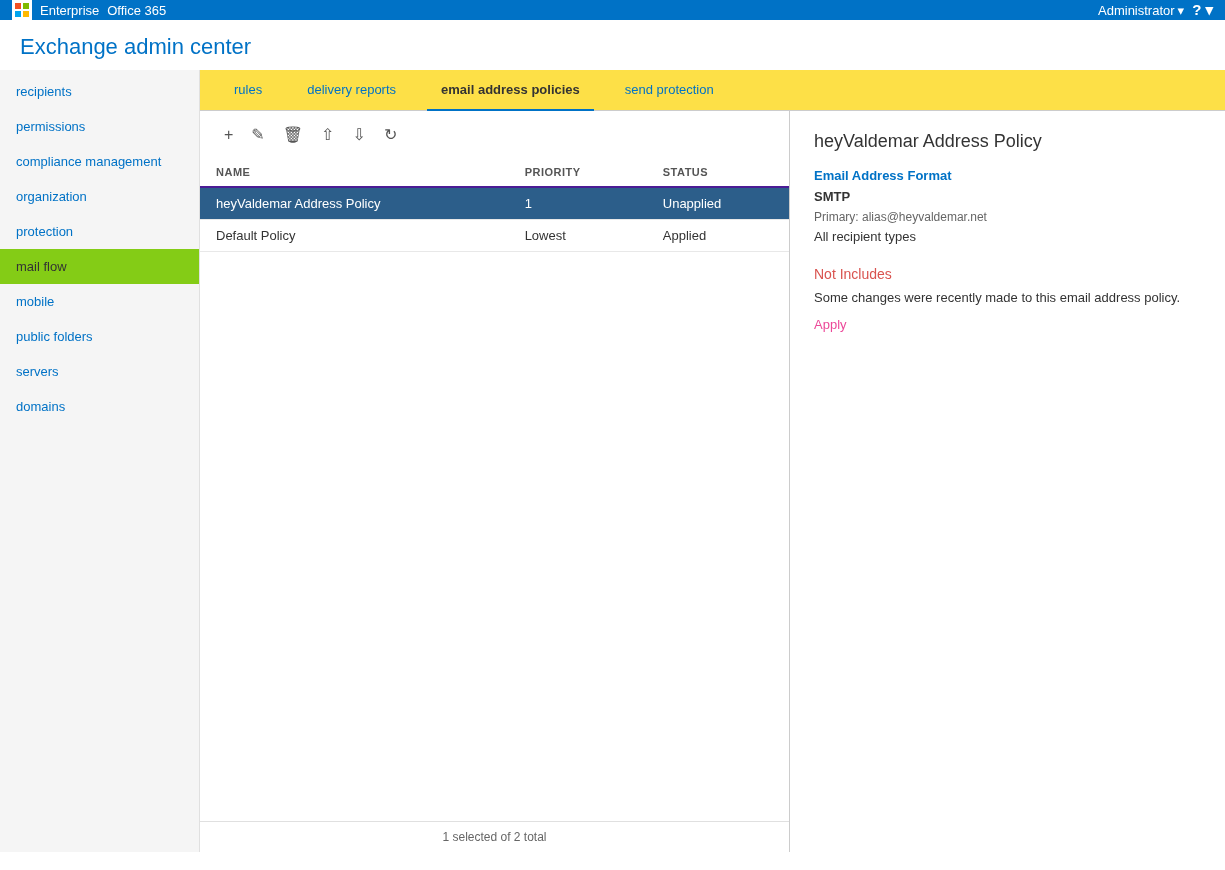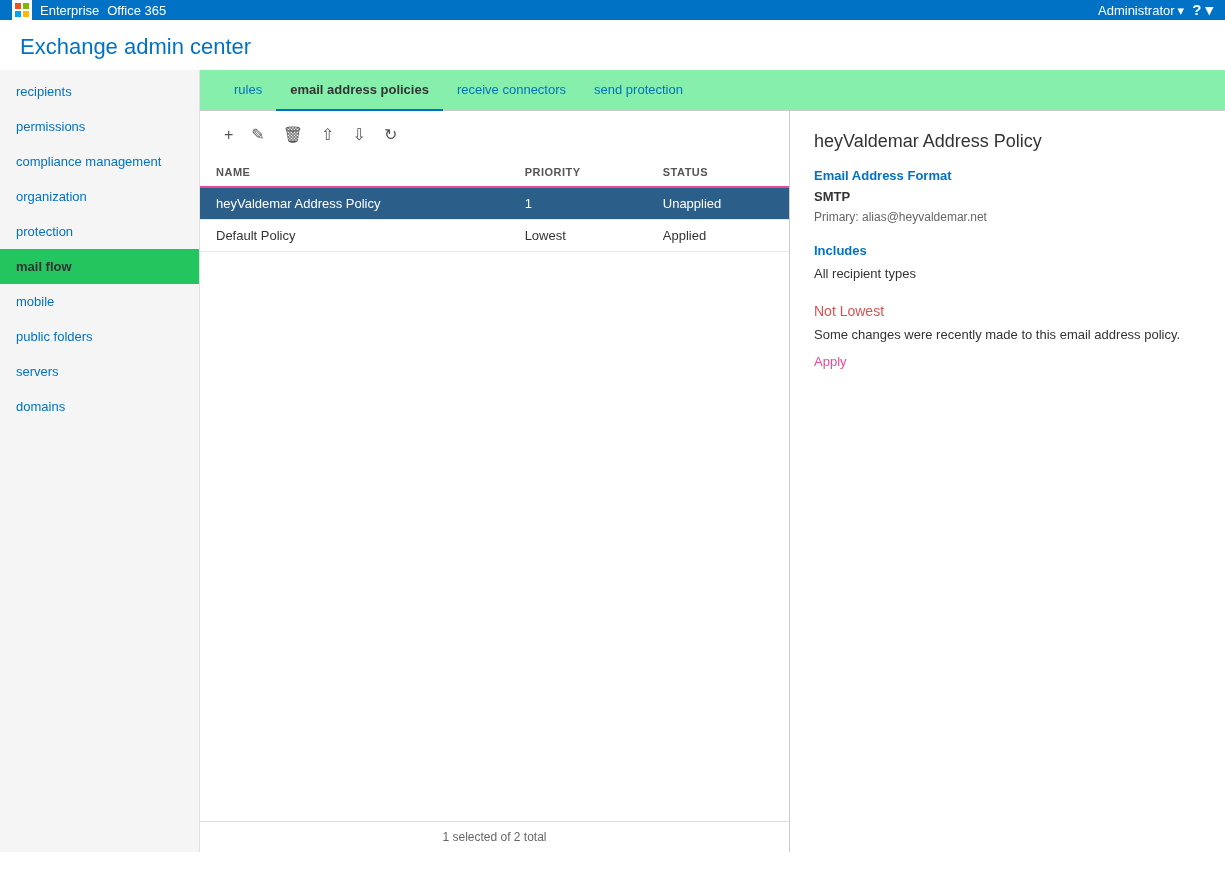--- a/index.html
+++ b/index.html
@@ -81,41 +81,41 @@
       border-right: 1px solid #e0e0e0;
       padding-top: 4px;
     }
     .sidebar-item {
       padding: 10px 16px;
       cursor: pointer;
       color: #0072c6;
       font-size: 13px;
     }
     .sidebar-item.active {
-      background: #22c55e;
-      color: #333;
-      font-weight: 700;
+      background: #84cc16;
+      color: #333;
+      font-weight: 400;
     }
 
     
     .main {
       flex: 1;
       display: flex;
       flex-direction: column;
       overflow: hidden;
     }
 
     
     .tab-nav {
       display: flex;
       align-items: flex-start;
       border-bottom: 1px solid #ccc;
       padding: 0 20px;
-      gap: 0;
-      background: #86efac;
+      gap: 17px;
+      background: #fde047;
       flex-wrap: nowrap;
     }
     .tab-item {
       padding: 12px 14px;
       font-size: 13px;
       cursor: pointer;
       color: #0072c6;
       white-space: nowrap;
       border-bottom: 2px solid transparent;
       margin-bottom: -1px;
@@ -163,21 +163,21 @@
     
     .table-container {
       flex: 1;
       overflow-y: auto;
     }
     table {
       width: 100%;
       border-collapse: collapse;
     }
     thead tr {
-      border-bottom: 2px solid #ec4899;
+      border-bottom: 2px solid #4c1d95;
     }
     thead th {
       text-align: left;
       padding: 8px 16px;
       font-size: 11px;
       font-weight: 600;
       color: #555;
       text-transform: uppercase;
       letter-spacing: 0.5px;
     }
@@ -294,22 +294,22 @@
       <div class="sidebar-item">mobile</div>
       <div class="sidebar-item">public folders</div>
       <div class="sidebar-item">servers</div>
       <div class="sidebar-item">domains</div>
     </div>
 
   <div class="main">
 
     <div class="tab-nav">
     <div class="tab-item">rules</div>
+        <div class="tab-item">delivery reports</div>
         <div class="tab-item active">email address policies</div>
-        <div class="tab-item">receive connectors</div>
         <div class="tab-item">send protection</div>
       </div>
 
     <div class="content">
 
       <div class="list-panel">
 
         <div class="toolbar">
           <button class="toolbar-btn" title="Add">
             <span>+</span>
@@ -358,22 +358,21 @@
         <div class="table-footer">1 selected of 2 total</div>
       </div>
 
       <div class="detail-panel">
         <div class="detail-title">heyValdemar Address Policy</div>
 
         <div class="detail-section-title">Email Address Format</div>
         <div class="detail-label">SMTP</div>
         <div class="detail-subtext">Primary: alias@heyvaldemar.net</div>
 
-        <div class="detail-section-title">Includes</div>
         <div class="detail-text">All recipient types</div>
 
-        <div class="not-applied-title">Not Lowest</div>
+        <div class="not-applied-title">Not Includes</div>
         <div class="detail-text">Some changes were recently made to this email address policy.</div>
         <div class="detail-link" style="margin-top:8px;">Apply</div>
       </div>
     </div>
   </div>
 </div>
 
 </body></html>

